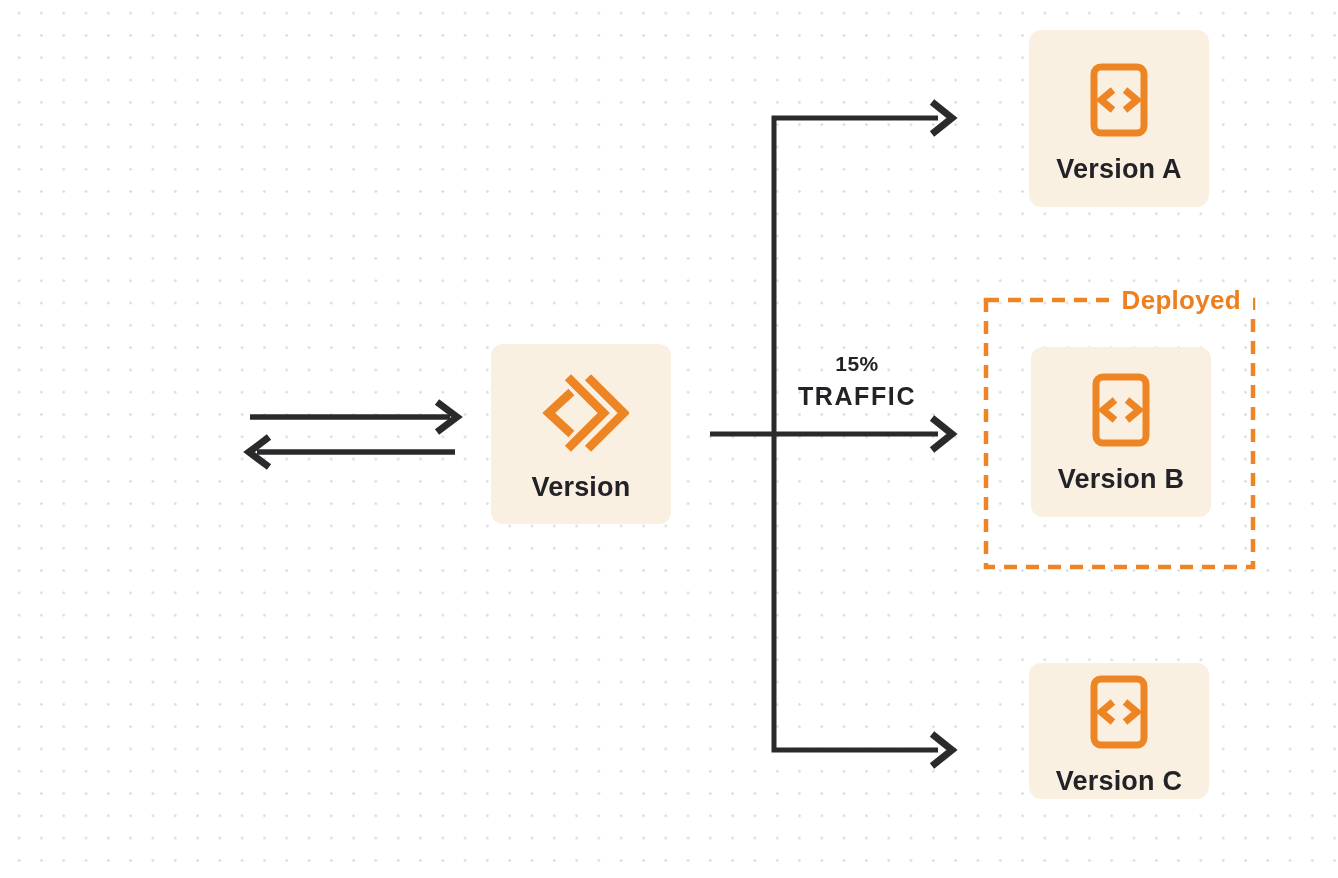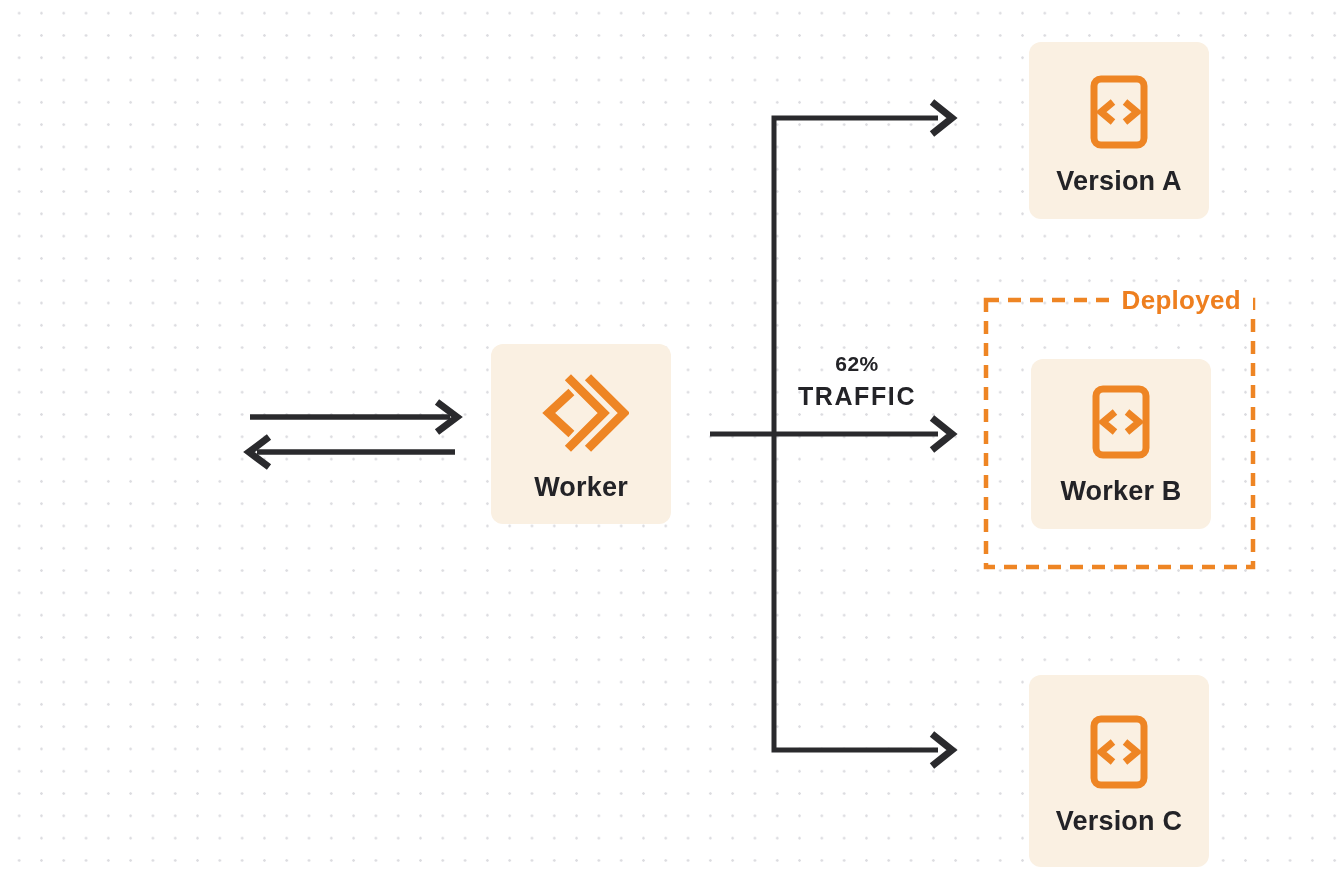--- a/index.html
+++ b/index.html
@@ -17,24 +17,24 @@
     position:absolute;
     display:flex;flex-direction:column;align-items:center;justify-content:center;
     border-radius:12px;
   }
   .node .label{
     font-weight:700;color:#232327;font-size:27px;letter-spacing:.2px;
     line-height:1.1;
   }
   #client-box{left:30px;top:344px;width:182px;height:180px;background:#f5f5f7;border-radius:10px;}
   #worker-box{left:491px;top:344px;width:180px;height:180px;background:#faf0e2;padding-top:6px;box-sizing:border-box;gap:14px;}
-  .version-box{width:180px;height:178px;background:#faf0e2;padding-top:10px;box-sizing:border-box;gap:14px;margin-top:12px;}
+  .version-box{width:180px;height:178px;background:#faf0e2;padding-top:10px;box-sizing:border-box;gap:14px;}
   #version-a-box{left:1029px;top:30px;height:177px;}
   #version-b-box{left:1031px;top:347px;height:170px;padding-top:4px;}
-  #version-c-box{left:1029px;top:663px;height:192px;}
+  #version-c-box{left:1029px;top:663px;height:136px;}
   #connector-layer{position:absolute;left:0;top:0;width:1338px;height:878px;}
   #traffic-label{
     position:absolute;left:772px;top:347px;width:170px;
     text-align:center;font-weight:700;color:#232327;
   }
   #traffic-label .pct{font-size:21px;line-height:33px;letter-spacing:.5px;}
   #traffic-label .word{font-size:25px;line-height:33px;letter-spacing:1.6px;}
   #deployed-label{
     position:absolute;left:986px;top:283px;width:267px;
     text-align:right;line-height:34px;
@@ -73,25 +73,25 @@
 
 
   <div class="node" id="worker-box">
     <span>
       <svg viewBox="0 0 110 96" width="96" height="84" fill="none" stroke="#ee8524" stroke-width="10" stroke-linejoin="miter">
         <polyline points="44,24 18,48 44,72"></polyline>
         <polyline points="40,7 81,48 40,89"></polyline>
         <polyline points="63,7 104,48 63,89"></polyline>
       </svg>
     </span>
-    <div class="label">Worker</div>
+    <div class="label">Version</div>
   </div>
 
   <div id="traffic-label">
-    <div class="pct">62%</div>
+    <div class="pct">15%</div>
     <div class="word">TRAFFIC</div>
   </div>
 
   <div class="node version-box" id="version-a-box">
     <span>
       <svg viewBox="0 0 58 74" width="58" height="74" fill="none" stroke="#ee8524" stroke-width="7" stroke-linejoin="miter">
         <rect x="4" y="4" width="50" height="66" rx="7"></rect>
         <polyline points="23,27 11,37 23,47"></polyline>
         <polyline points="35,27 47,37 35,47"></polyline>
       </svg>
@@ -100,21 +100,21 @@
   </div>
 
   <div class="node version-box" id="version-b-box">
     <span>
       <svg viewBox="0 0 58 74" width="58" height="74" fill="none" stroke="#ee8524" stroke-width="7" stroke-linejoin="miter">
         <rect x="4" y="4" width="50" height="66" rx="7"></rect>
         <polyline points="23,27 11,37 23,47"></polyline>
         <polyline points="35,27 47,37 35,47"></polyline>
       </svg>
     </span>
-    <div class="label">Worker B</div>
+    <div class="label">Version B</div>
   </div>
 
   <div class="node version-box" id="version-c-box">
     <span>
       <svg viewBox="0 0 58 74" width="58" height="74" fill="none" stroke="#ee8524" stroke-width="7" stroke-linejoin="miter">
         <rect x="4" y="4" width="50" height="66" rx="7"></rect>
         <polyline points="23,27 11,37 23,47"></polyline>
         <polyline points="35,27 47,37 35,47"></polyline>
       </svg>
     </span>

